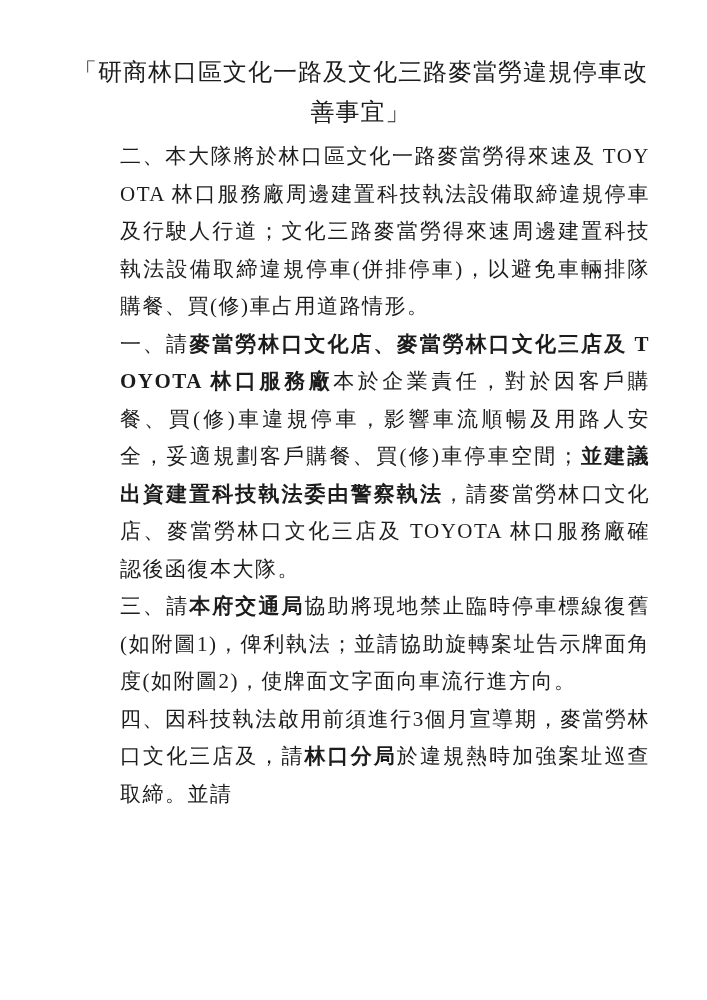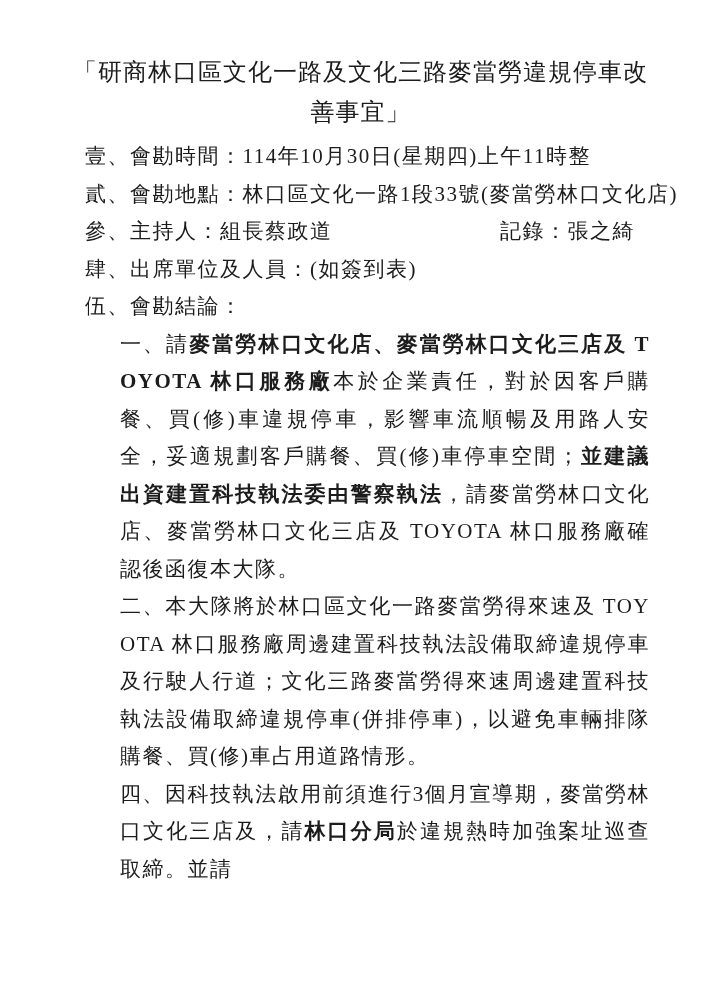--- a/index.html
+++ b/index.html
@@ -58,35 +58,26 @@
 </style>
 </head>
 <body>
 
 <div class="page">
 
   <h1 class="title">
     <span class="title-line">「研商林口區文化一路及文化三路麥當勞違規停車改善事宜」</span>
   </h1>
 
-  <div class="meta">
-    <p class="meta-line">壹、會勘時間：114年10月30日(星期四)上午11時整</p>
-    <p class="meta-line">貳、會勘地點：林口區文化一路1段33號(麥當勞林口文化店)</p>
-    <p class="meta-line meta-row">
-      <span>參、主持人：組長蔡政道</span>
-      <span class="meta-recorder">記錄：張之綺</span>
-    </p>
-    <p class="meta-line">肆、出席單位及人員：(如簽到表)</p>
-    <p class="meta-line">伍、會勘結論：</p>
-  </div>
 
   <div class="conclusions">
 
+    <p class="para"><span>二、本大隊將於林口區文化一路麥當勞得來速及 TOYOTA 林口服務廠周邊建置科技執法設備取締違規停車及行駛人行道；文化三路麥當勞得來速周邊建置科技執法設備取締違規停車(併排停車)，以避免車輛排隊購餐、買(修)車占用道路情形。</span></p>
+
     <p class="para"><span>一、請</span><span class="b">麥當勞林口文化店、麥當勞林口文化三店及 TOYOTA 林口服務廠</span><span>本於企業責任，對於因客戶購餐、買(修)車違規停車，影響車流順暢及用路人安全，妥適規劃客戶購餐、買(修)車停車空間；</span><span class="b">並建議出資建置科技執法委由警察執法</span><span>，請麥當勞林口文化店、麥當勞林口文化三店及 TOYOTA 林口服務廠確認後函復本大隊。</span></p>
 
-    <p class="para"><span>二、本大隊將於林口區文化一路麥當勞得來速及 TOYOTA 林口服務廠周邊建置科技執法設備取締違規停車及行駛人行道；文化三路麥當勞得來速周邊建置科技執法設備取締違規停車(併排停車)，以避免車輛排隊購餐、買(修)車占用道路情形。</span></p>
-
+    <p class="para"><span>三、請</span><span class="b">本府交通局</span><span>協助將現地禁止臨時停車標線復舊(如附圖1)，俾利執法；並請協助旋轉案址告示牌面角度(如附圖2)，使牌面文字面向車流行進方向。</span></p>
 
     <p class="para"><span>四、因科技執法啟用前須進行3個月宣導期，麥當勞林口文化三店及，請</span><span class="b">林口分局</span><span>於違規熱時加強案址巡查取締。並請</span></p>
 
   </div>
 
 </div>
 
 </body></html>

